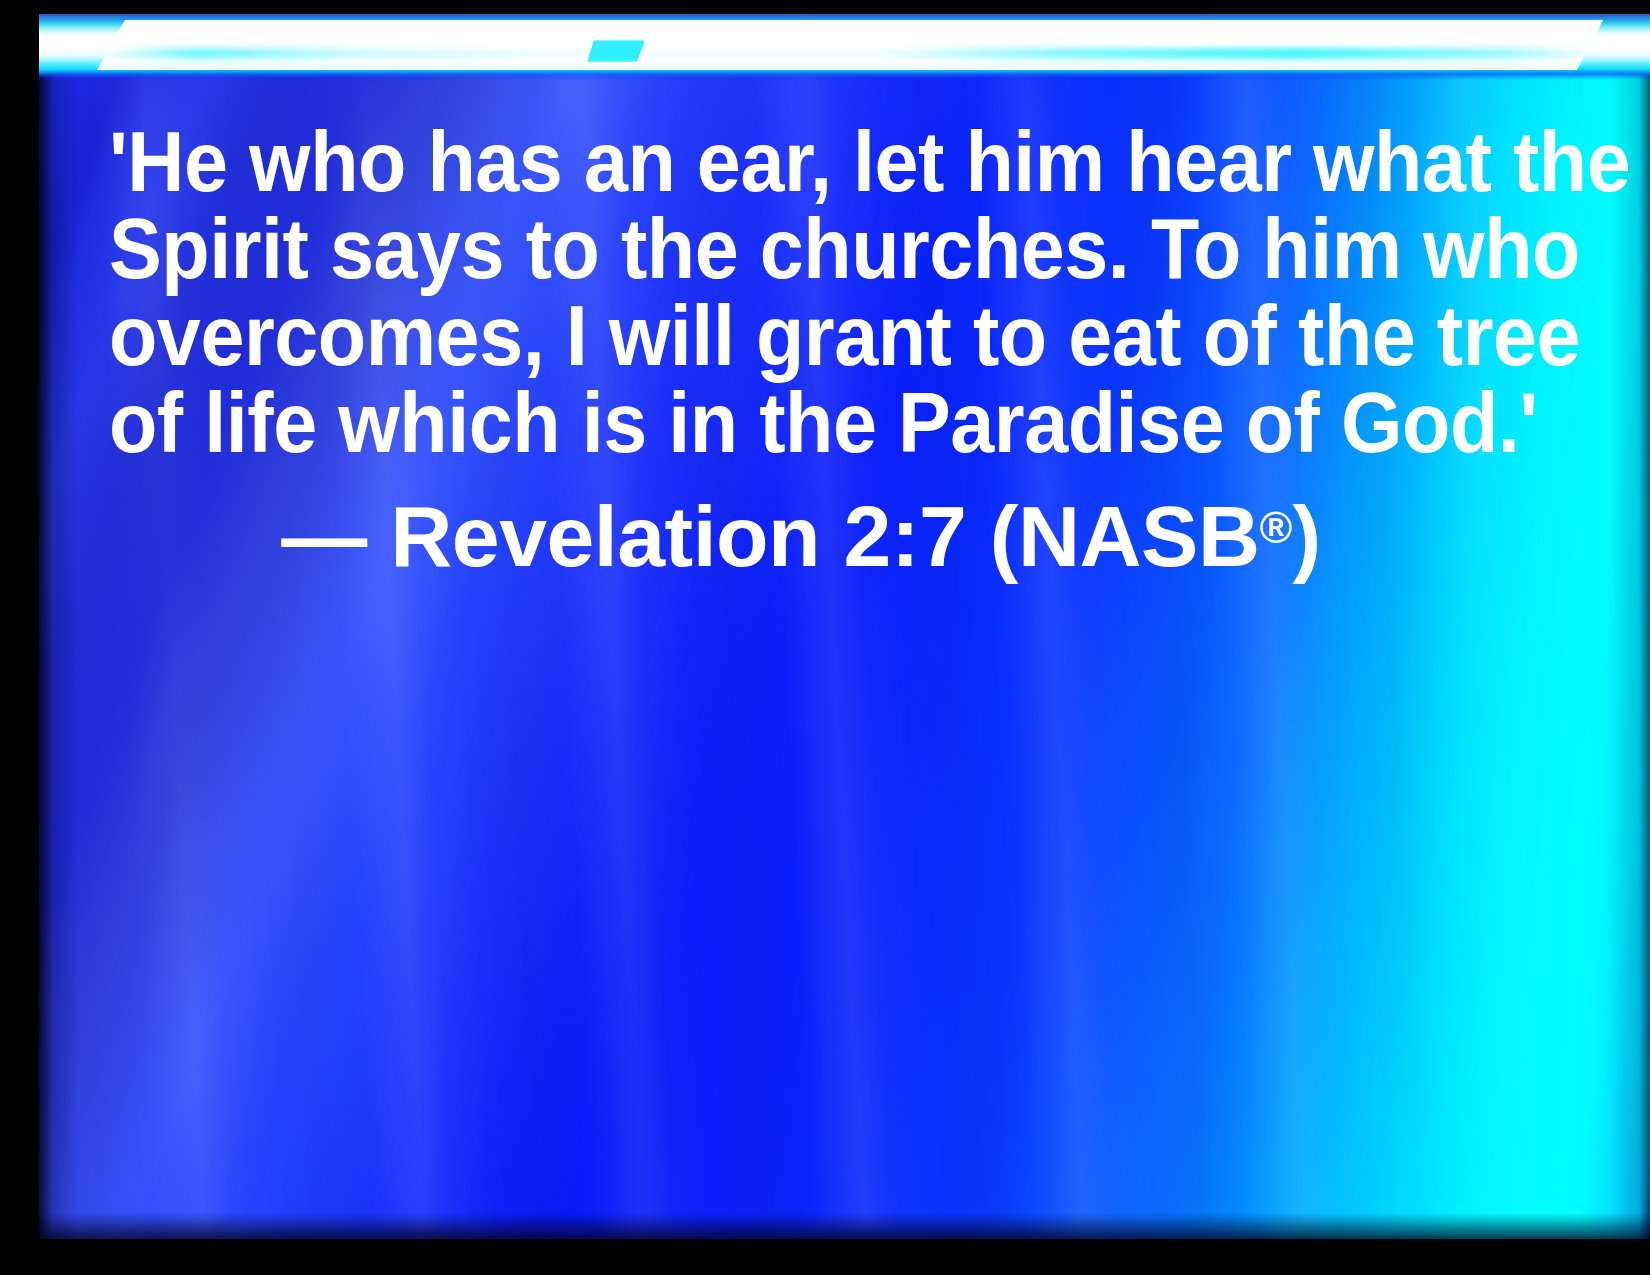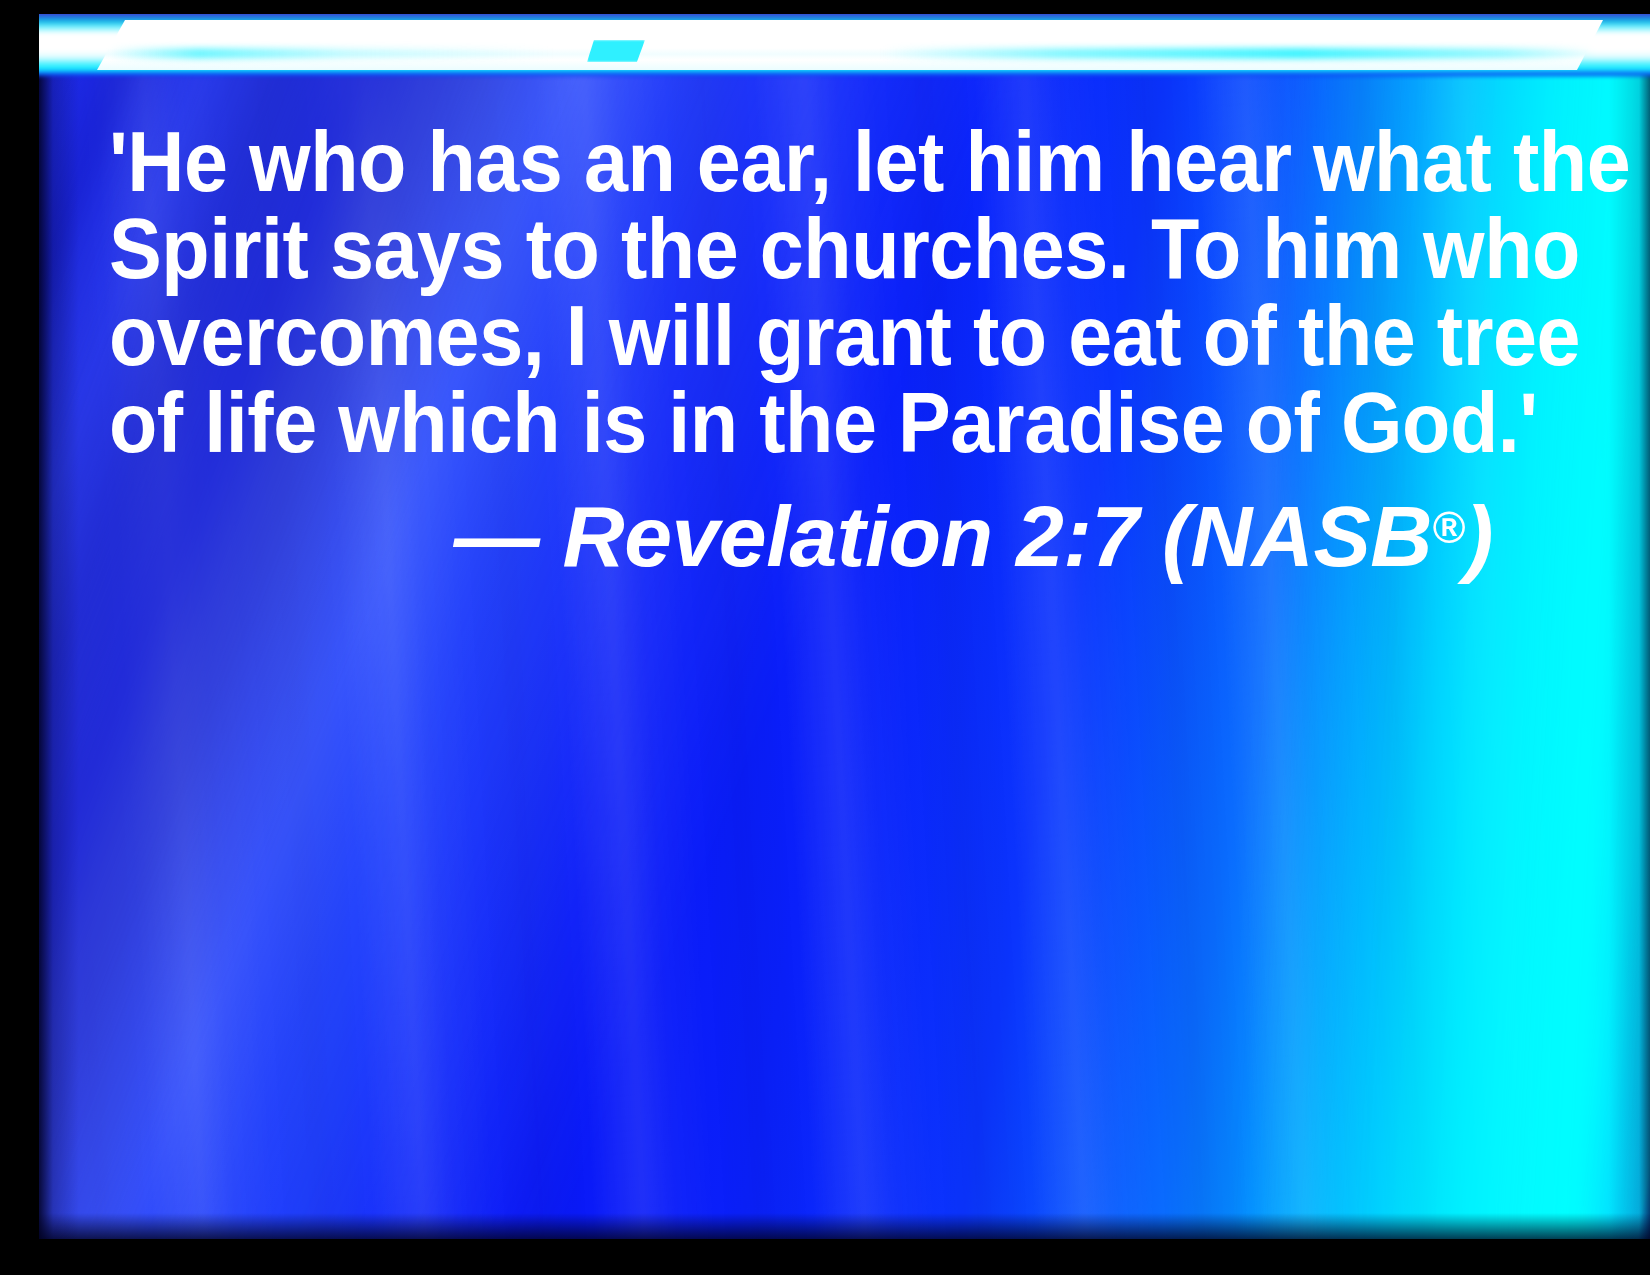--- a/index.html
+++ b/index.html
@@ -249,25 +249,24 @@
     transform-origin: left center;
   }
 
   .attribution {
     color: #ffffff;
     font-weight: 700;
     font-size: 86px;
     line-height: 87px;
     letter-spacing: -0.5px;
     white-space: nowrap;
-    text-align: right;
+    text-align: center;
     font-stretch: condensed;
     margin-top: 18px;
     padding-right: 6px;
-    font-style: italic;
   }
 
   .attribution .reg {
     font-size: 0.52em;
     vertical-align: 0.52em;
     letter-spacing: 0;
   }
 </style>
 </head>
 <body>

